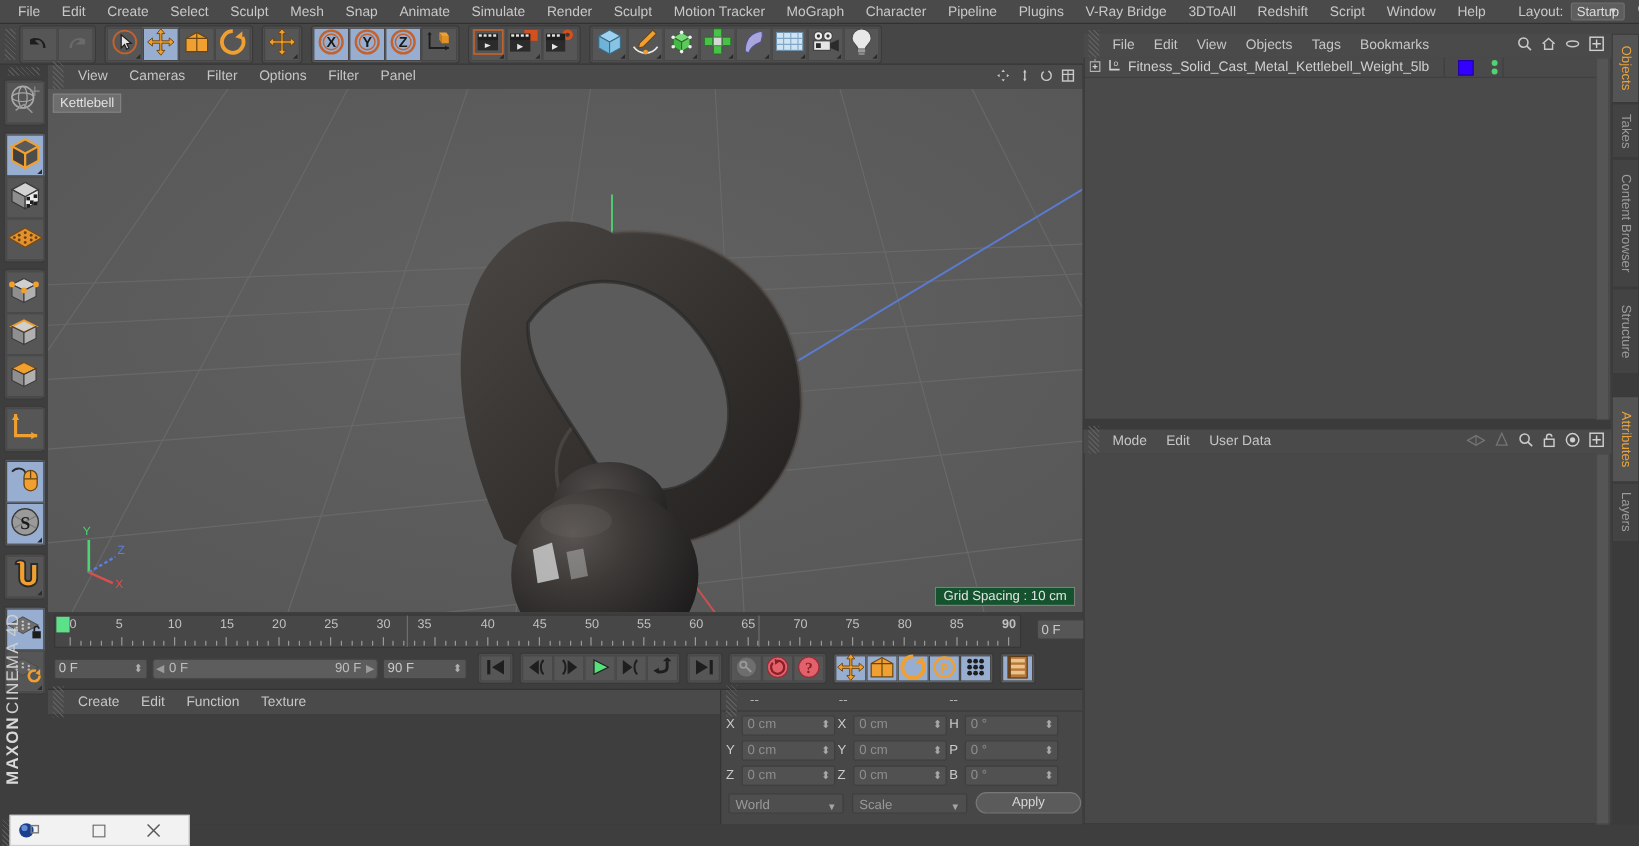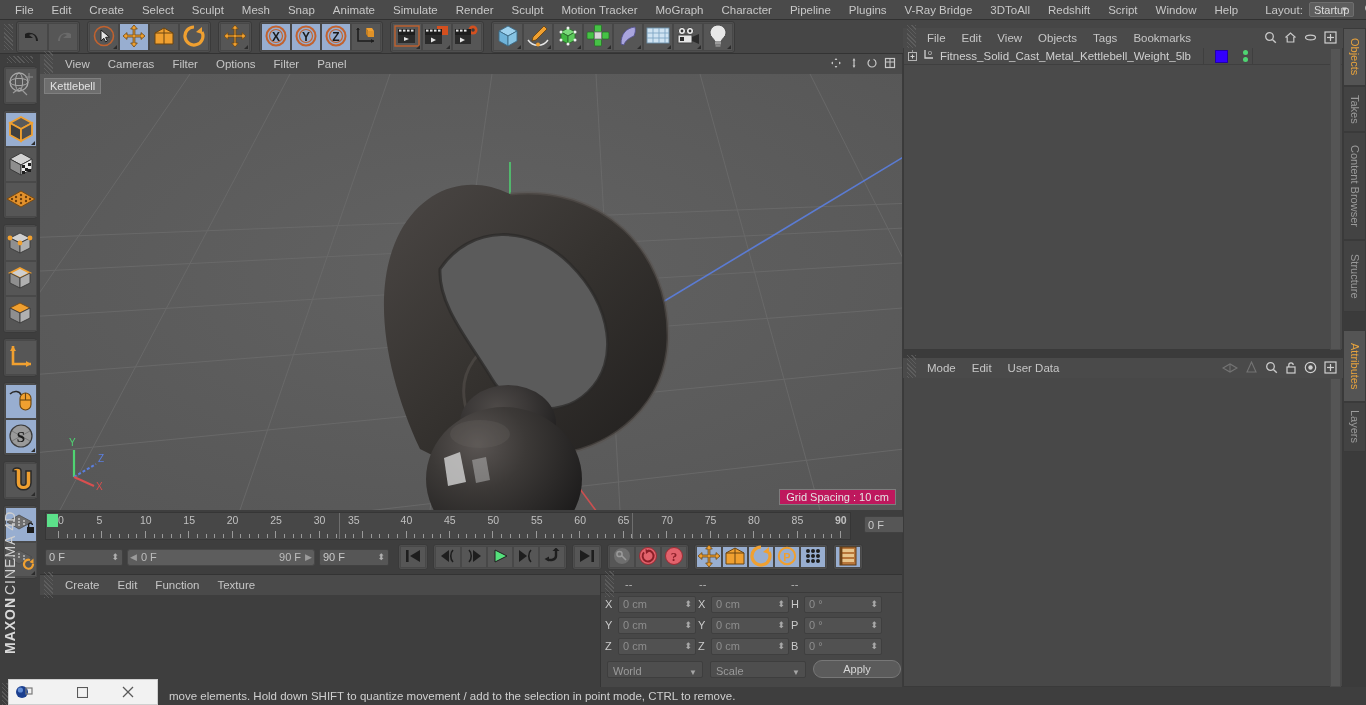--- a/index.html
+++ b/index.html
@@ -73,21 +73,21 @@
 
   
   .vp-wrap{ position:absolute; left:40px; top:54px; width:862px; height:456px; background:#3b3b3b;}
   .vp-menu{ height:20px; display:flex; align-items:center; background:#4a4a4a; padding-left:4px;}
   .vp-menu .mi{ padding:0 9px; font-size:11.5px; color:#c6c6c6; cursor:default;}
   .vp-icons{ margin-left:auto; display:flex; gap:6px; padding-right:6px; align-items:center;}
   .vp{ position:absolute; left:0; top:20px; width:862px; height:436px;
        background:#5b5b5b; overflow:hidden; }
   .vp-label{ position:absolute; left:4px; top:4px; background:#6e6e6e;
     border:1px solid #808080; color:#e2e2e2; font-size:11px; padding:1px 5px; }
-  .grid-spacing{ position:absolute; right:6px; bottom:5px; background:#be185d;
+  .grid-spacing{ position:absolute; right:6px; bottom:5px; background:#14532d;
     border:1px solid #7d7d7d; color:#e4e4e4; font-size:11px; padding:1px 6px;}
   .axis-gizmo{ position:absolute; left:22px; bottom:18px; width:60px; height:60px;}
 
   
   .tl-wrap{ position:absolute; left:40px; top:510px; width:862px; height:64px; background:#3e3e3e;}
   .ruler{ position:absolute; left:5px; top:2px; width:806px; height:28px;
     background:#474747; border:1px solid #363636; }
   .ruler .ticklab{ position:absolute; top:1px; font-size:10.5px; color:#c0c0c0;}
   .ruler .tick{ position:absolute; bottom:1px; width:1px; background:#9a9a9a;}
   .ruler .greenblock{ position:absolute; left:1px; top:1px; width:11px; height:13px;
@@ -1196,21 +1196,20 @@
         <div class="vtab" style="height: 72px;">Structure</div>
       </div>
     <div id="vtabs-bottom" style="margin-top:18px">
         <div class="vtab sel" style="height: 72px;">Attributes</div>
         <div class="vtab" style="height: 50px;">Layers</div>
       </div>
   </div>
 
   <div class="statusbar">
     <div class="grip" style="margin-left:2px"></div>
-    <div class="status-txt" style="margin-left:155px">move elements. Hold down SHIFT to quantize movement / add to the selection in point mode, CTRL to remove.</div>
   </div>
 
   <div class="taskwin">
     <div class="tw-btn" style="flex:0 0 44px;justify-content:flex-start">
       <svg width="18" height="16" viewBox="0 0 18 16">
         <circle cx="7" cy="8" r="6" fill="#1b3f8f"></circle>
         <circle cx="5.4" cy="6" r="2.6" fill="#6f9ae0" opacity=".85"></circle>
         <rect x="11" y="4" width="6" height="6" fill="none" stroke="#7a7a7a" stroke-width="1.2"></rect>
       </svg>
     </div>

